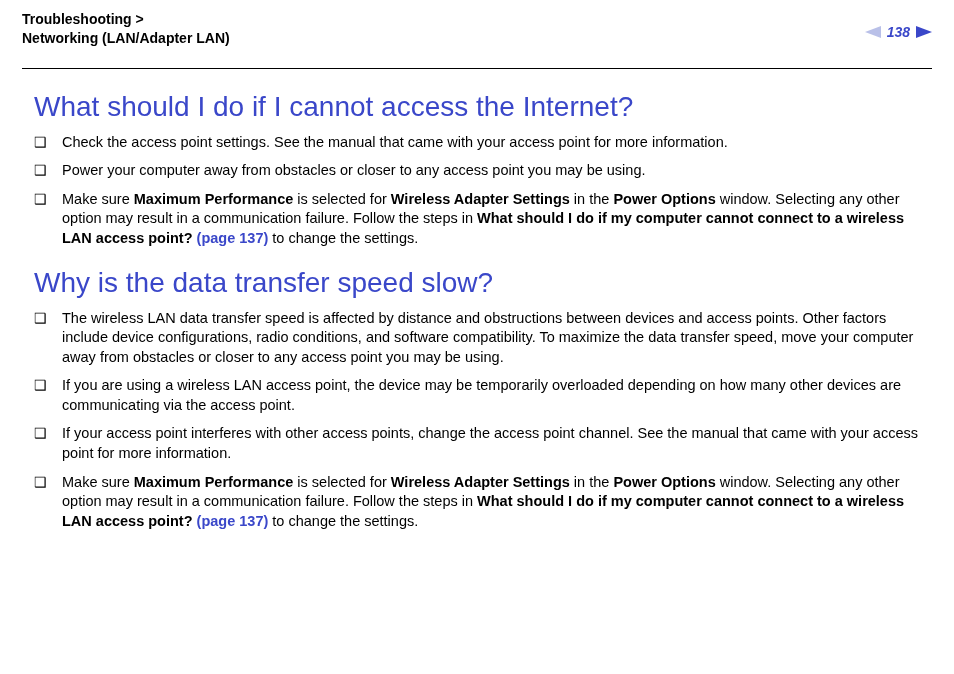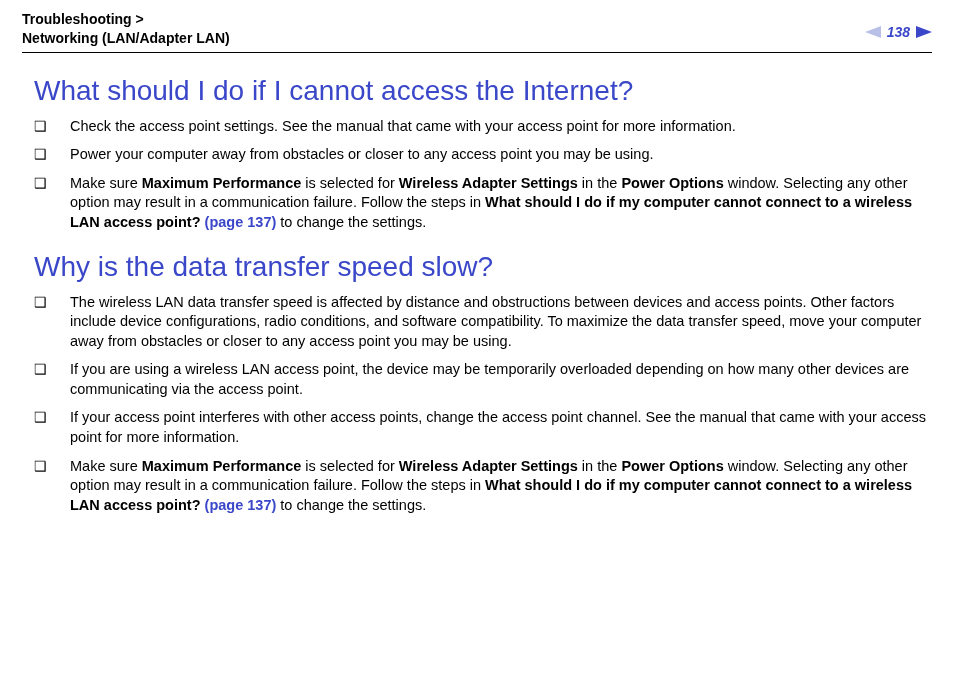--- a/index.html
+++ b/index.html
@@ -16,21 +16,21 @@
     width: 954px;
     height: 674px;
     padding: 10px 22px 0 22px;
     position: relative;
   }
   .header {
     display: flex;
     justify-content: space-between;
     align-items: flex-start;
     border-bottom: 1px solid #000;
-    padding-bottom: 4px;
+    padding-bottom: 20px;
     margin-bottom: 22px;
   }
   .breadcrumb {
     font-size: 14px;
     font-weight: bold;
     line-height: 1.35;
     color: #000;
   }
   .pager {
     display: flex;
@@ -57,21 +57,21 @@
     font-size: 28px;
     margin: 0 0 10px 12px;
   }
   ul.items {
     list-style: none;
     padding: 0 0 0 12px;
     margin: 0 0 18px 0;
   }
   ul.items > li {
     position: relative;
-    padding-left: 36px;
+    padding-left: 28px;
     font-size: 14.5px;
     line-height: 1.35;
     margin-bottom: 9px;
   }
   ul.items > li::before {
     content: "❑";
     position: absolute;
     left: 0;
     top: 0;
     font-size: 14px;

